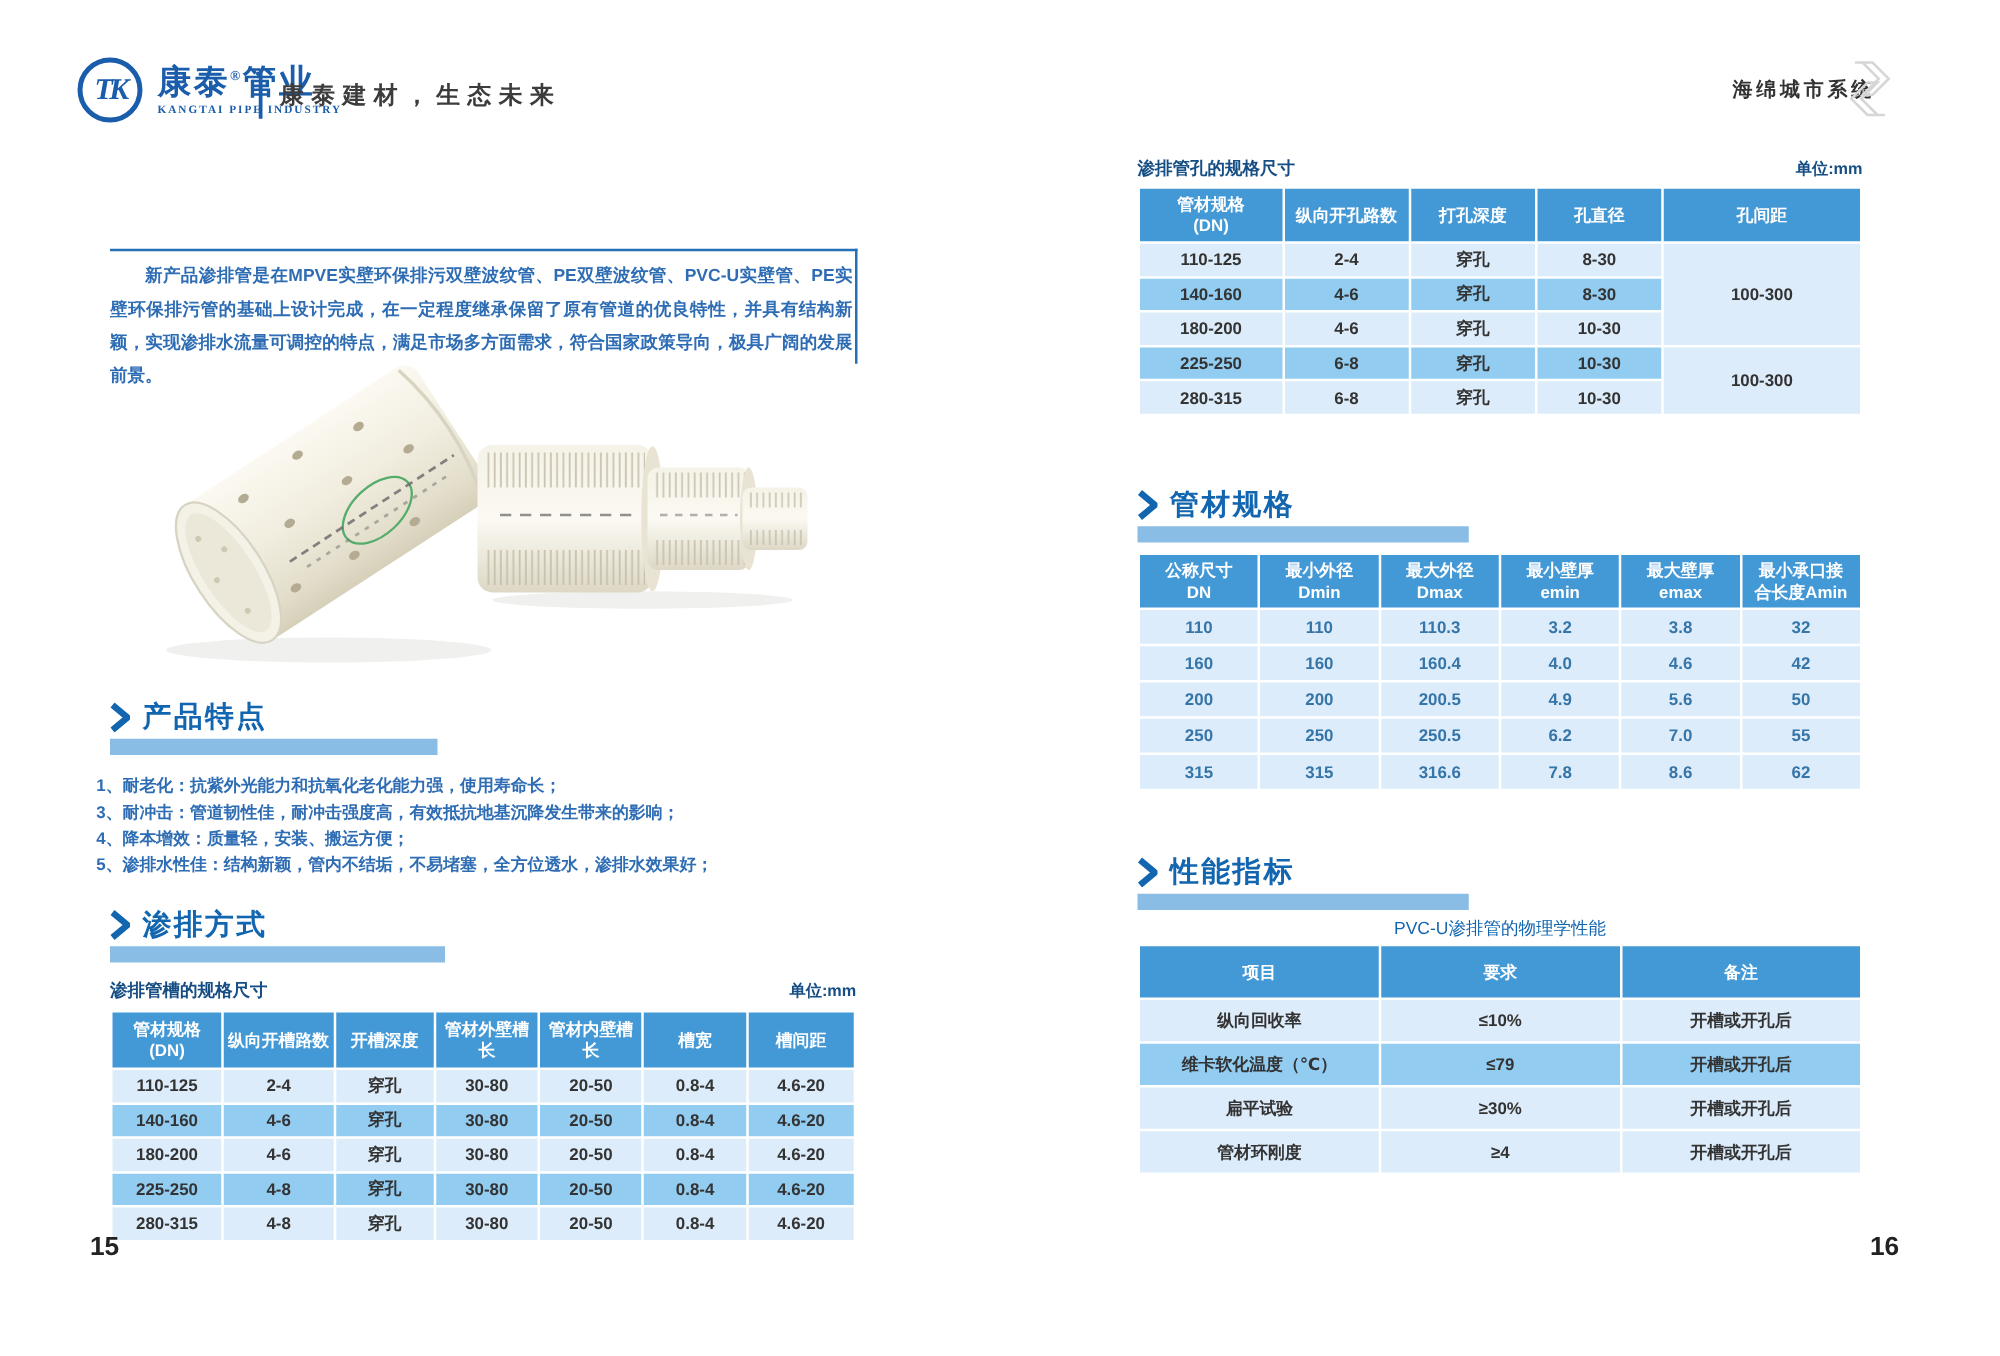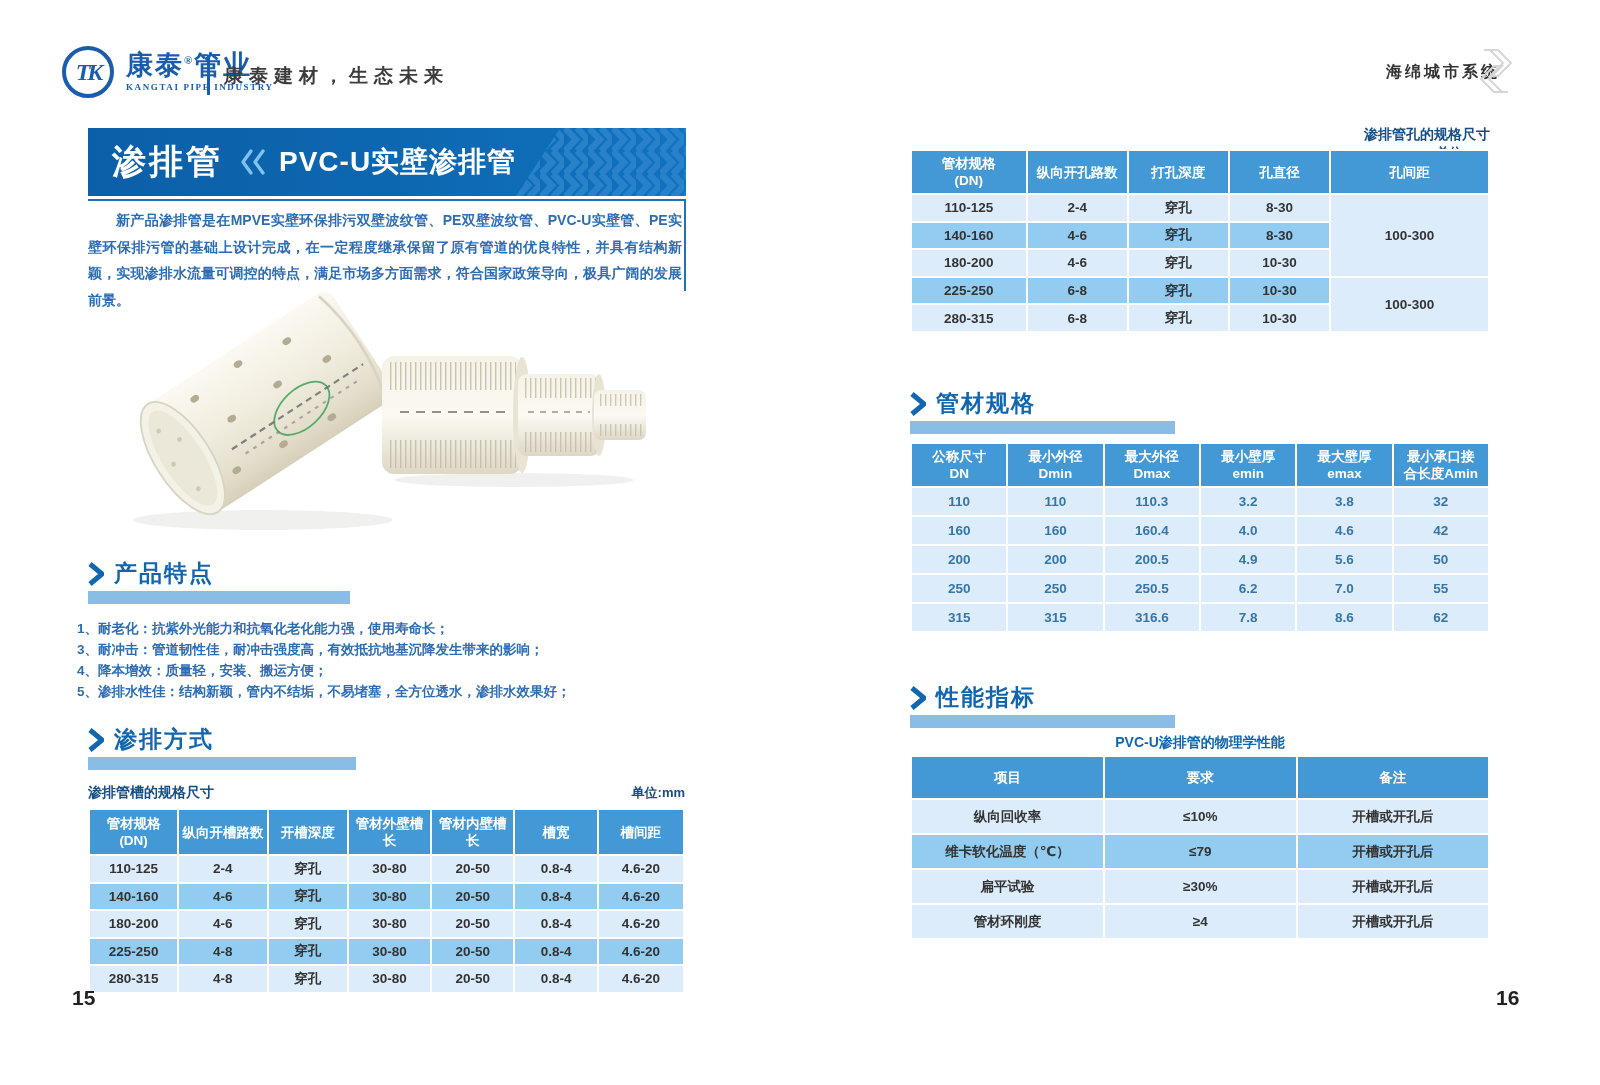--- a/index.html
+++ b/index.html
@@ -53,21 +53,21 @@
   th{background:#4398d6;color:#ffffff;font-weight:600;font-size:13.5px;line-height:17px;white-space:pre-line;}
   td{font-size:13.5px;color:#333;font-weight:600;}
   tr.light td{background:#ddecfa;}
   tr.dark td{background:#92ccf1;}
   td.merged{background:#ddecfa !important;}
   .t-groove thead tr{height:46px;} .t-groove tbody tr{height:27.5px;}
   .t-hole thead tr{height:44px;}  .t-hole tbody tr{height:27.6px;}
   .t-spec thead tr{height:44px;}  .t-spec tbody tr{height:29px;}
   .t-spec td{color:#3575a8;}
   .t-perf thead tr{height:43px;}  .t-perf tbody tr{height:35px;}
-  .perf-caption{font-size:14px;font-weight:bold;color:#1266b0;text-align:center;}
+  .perf-caption{font-size:14px;font-weight:normal;color:#1266b0;text-align:center;}
 
   .page-num{font-size:21px;color:#222;font-weight:600;}
 </style>
 </head>
 <body>
 
 <div class="page">
 
   <div class="abs brand-block">
     <div class="logo-circle">
@@ -79,38 +79,20 @@
     </div>
   </div>
   <div class="abs divider-v"></div>
   <div class="abs tagline">康泰建材，生态未来</div>
   <div class="abs header-right">海绵城市系统</div>
   <svg class="abs header-right-icon" width="36" height="46" viewBox="0 0 36 46">
     <path d="M6 2 L20 2 L33 15 L20 28 L12 28 L25 15 L12 2" fill="none" stroke="#d6d6d6" stroke-width="2"></path>
     <path d="M30 44 L16 44 L3 31 L16 18 L24 18 L11 31 L24 44" fill="none" stroke="#d6d6d6" stroke-width="2"></path>
   </svg>
 
-  <div class="abs banner">
-    <span class="banner-title">渗排管</span>
-    <span class="banner-mark">
-      <svg width="28" height="30" viewBox="0 0 28 30">
-        <path d="M12 4 L4 15 L12 26" fill="none" stroke="#7ec2ef" stroke-width="3.4" stroke-linecap="round" stroke-linejoin="round"></path>
-        <path d="M24 4 L16 15 L24 26" fill="none" stroke="#7ec2ef" stroke-width="3.4" stroke-linecap="round" stroke-linejoin="round"></path>
-      </svg>
-    </span>
-    <span class="banner-sub">PVC-U实壁渗排管</span>
-    <svg class="banner-pattern" viewBox="0 0 170 68">
-      <defs>
-        <pattern id="chev" width="24" height="23" patternUnits="userSpaceOnUse">
-          <path d="M1 0 L12 11.5 L1 23 M13 0 L24 11.5 L13 23" stroke="#2f86cd" stroke-width="6.5" fill="none"></path>
-        </pattern>
-      </defs>
-      <rect width="170" height="68" fill="url(#chev)"></rect>
-    </svg>
-  </div>
   <div class="abs rule-h"></div>
   <div class="abs rule-v"></div>
 
   <p class="abs intro" style="margin:0;">新产品渗排管是在MPVE实壁环保排污双壁波纹管、PE双壁波纹管、PVC-U实壁管、PE实壁环保排污管的基础上设计完成，在一定程度继承保留了原有管道的优良特性，并具有结构新颖，实现渗排水流量可调控的特点，满足市场多方面需求，符合国家政策导向，极具广阔的发展前景。</p>
 
   <svg class="abs" style="left:98px;top:282px;" width="335" height="260" viewBox="0 0 335 260">
     <defs>
       <linearGradient id="pg" x1="0" y1="0" x2="0" y2="1">
         <stop offset="0" stop-color="#fbf9f1"></stop>
           <stop offset="0.45" stop-color="#f1eddf"></stop>
@@ -270,21 +252,21 @@
           <td>30-80</td>
           <td>20-50</td>
           <td>0.8-4</td>
           <td>4.6-20</td>
         </tr>
       </tbody>
   </table>
 
   <div class="abs page-num" style="left:72px;top:986px;">15</div>
 
-  <div class="abs cap-row" style="left:910px;top:126px;width:580px;flex-direction:column;">
+  <div class="abs cap-row" style="left:910px;top:126px;width:580px;">
     <span class="cap-text">渗排管孔的规格尺寸</span>
     <span class="unit-text">单位:mm</span>
   </div>
   <table class="abs t-hole" style="left:910px;top:149px;width:580px;">
     <colgroup>
         <col style="width:20%">
         <col style="width:17.5%">
         <col style="width:17.5%">
         <col style="width:17.5%">
         <col style="width:27.5%">

